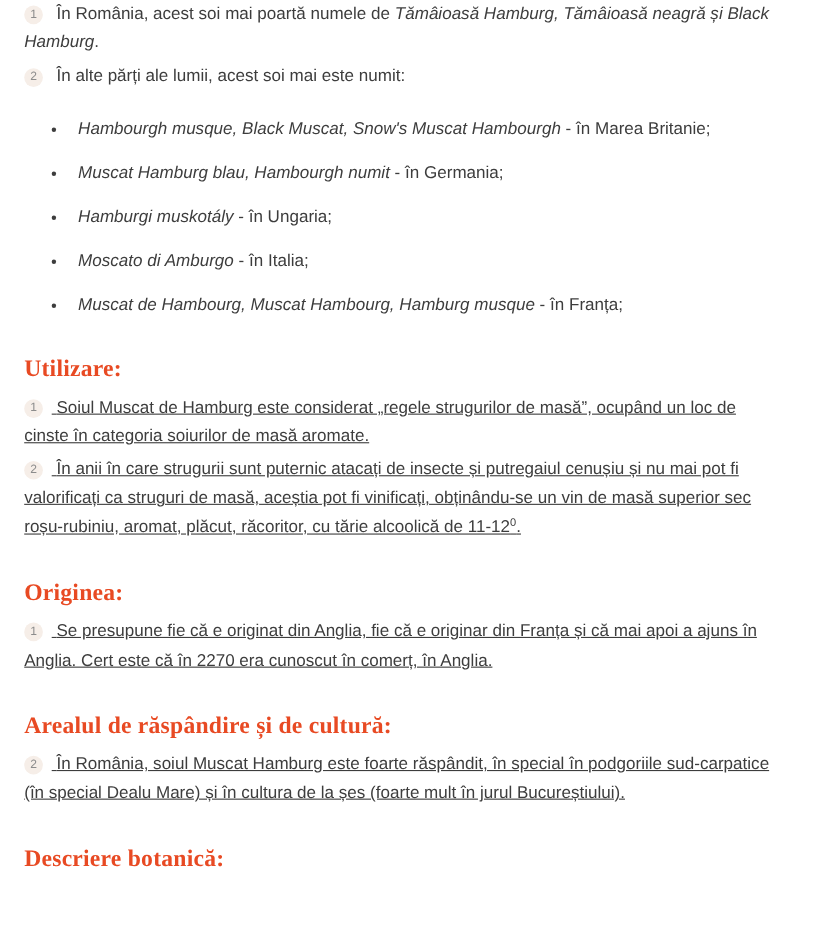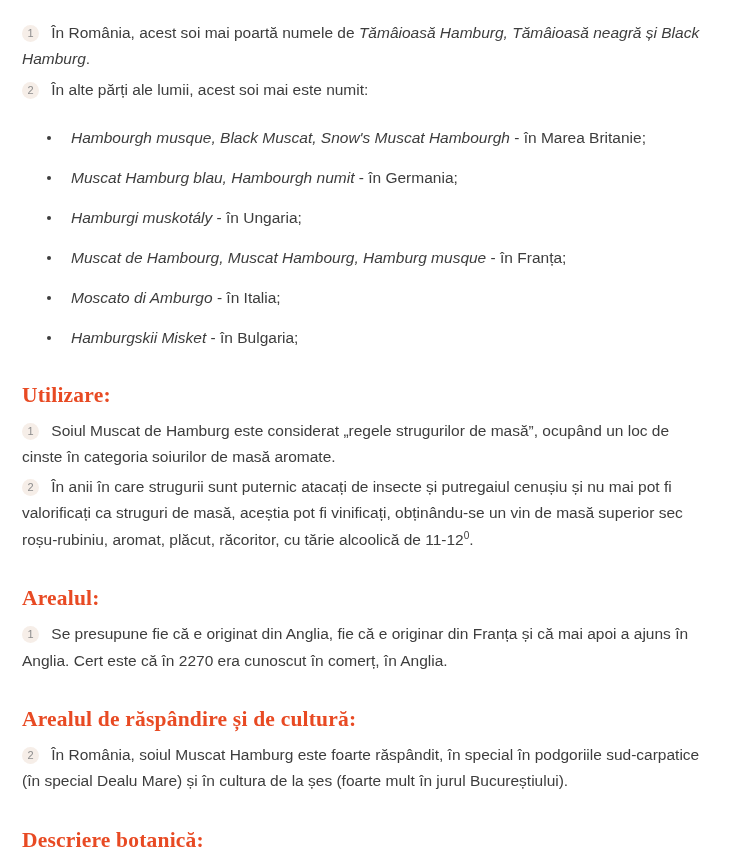--- a/index.html
+++ b/index.html
@@ -12,28 +12,28 @@
   html,body{margin:0;padding:0;background:#ffffff;}
   body{
     width:750px;height:854px;overflow:hidden;
     font-family:"Liberation Sans","DejaVu Sans",sans-serif;
     color:var(--body-text);
     font-size:15.5px;
   }
   .page{
     position:relative;
     width:750px;height:684px;
-    padding:20px 22px 0 22px;
+    padding:0 22px 0 22px;
   }
   
   .num-item{
     margin:0 0 5px 0;
     line-height:26px;
   }
-  .section .num-item{line-height:26.5px;margin:0 15px 3px 0;}
+  .section .num-item{line-height:26.5px;margin:0 15px 3px 0;text-decoration:underline;}
   .badge{
     display:inline-flex;
     align-items:center;justify-content:center;
     width:17px;height:17px;
     border-radius:50%;
     background:var(--badge-bg);
     color:var(--badge-text);
     font-size:11px;
     line-height:17px;
     margin-right:8px;
@@ -96,50 +96,47 @@
   <li class="syn-item">
     <span class="rich"><em>Muscat Hamburg blau, Hambourgh numit</em><span> - în Germania;</span></span>
   </li>
 
 
   <li class="syn-item">
     <span class="rich"><em>Hamburgi muskotály</em><span> - în Ungaria;</span></span>
   </li>
 
   <li class="syn-item">
-    <span class="rich"><em>Muscat de Hambourg, Muscat Hambourg, Hamburg musque</em><span> - în Franța;</span></span>
-  </li>
-
-  <li class="syn-item">
     <span class="rich"><em>Moscato di Amburgo</em><span> - în Italia;</span></span>
   </li>
 
   <li class="syn-item">
-    <span class="rich"><em>Hamburgskii Misket</em><span> - în Bulgaria;</span></span>
+    <span class="rich"><em>Muscat de Hambourg, Muscat Hambourg, Hamburg musque</em><span> - în Franța;</span></span>
   </li>
+
 
 </ul>
   <div id="sections">
   <section class="section">
     <h2 class="section-title">Utilizare:</h2>
     <div class="section-items">
   <p class="num-item">
     <span class="badge">1</span>
     <span class="rich"><span>Soiul Muscat de Hamburg este considerat „regele strugurilor de masă”, ocupând un loc de cinste în categoria soiurilor de masă aromate.</span></span>
   </p>
 
   <p class="num-item">
     <span class="badge">2</span>
     <span class="rich"><span>În anii în care strugurii sunt puternic atacați de insecte și putregaiul cenușiu și nu mai pot fi valorificați ca struguri de masă, aceștia pot fi vinificați,  obținându-se un vin de masă superior sec roșu-rubiniu, aromat, plăcut, răcoritor, cu tărie alcoolică de 11-12</span><sup>0</sup><span>.</span></span>
   </p>
 </div>
   </section>
 
   <section class="section">
-    <h2 class="section-title">Arealul:</h2>
+    <h2 class="section-title">Originea:</h2>
     <div class="section-items">
   <p class="num-item">
     <span class="badge">1</span>
     <span class="rich"><span>Se presupune fie că e originat din Anglia, fie că e originar din Franța și că mai apoi a ajuns în Anglia. Cert este că în 2270 era cunoscut în comerț, în Anglia.</span></span>
   </p>
 </div>
   </section>
 
   <section class="section">
     <h2 class="section-title">Arealul de răspândire și de cultură:</h2>

